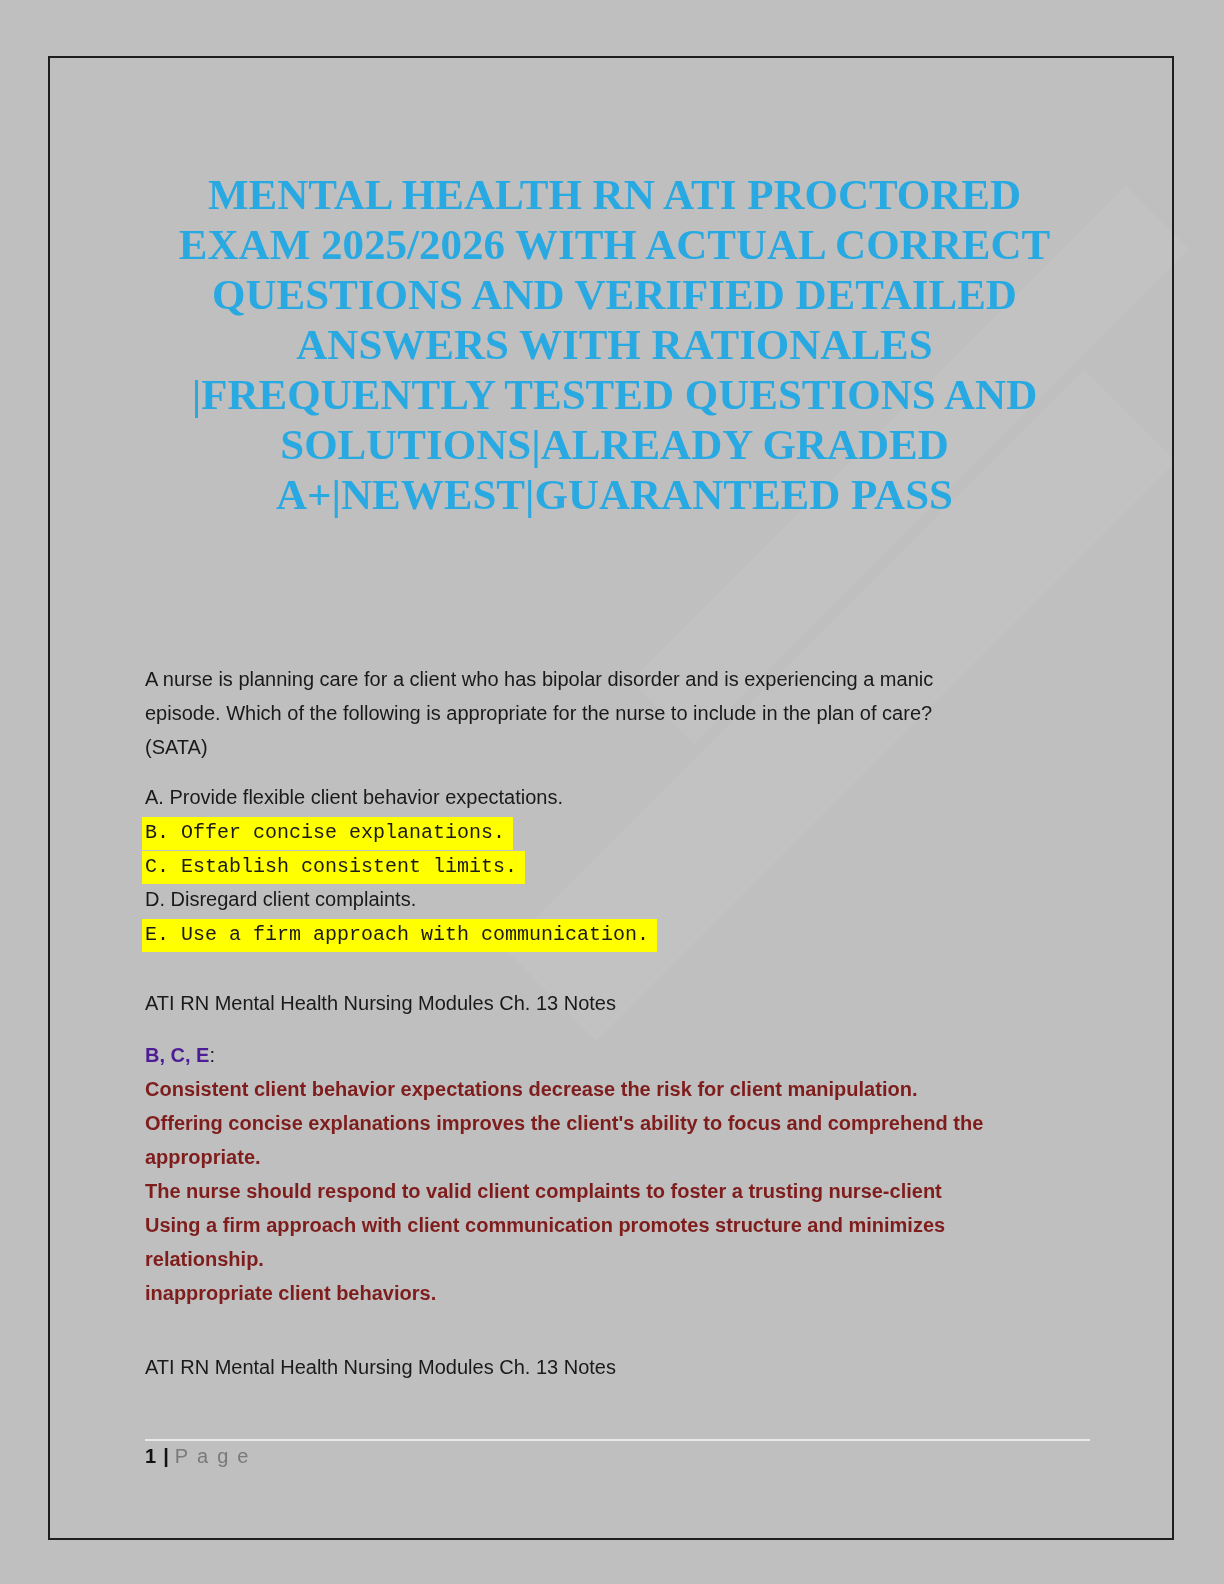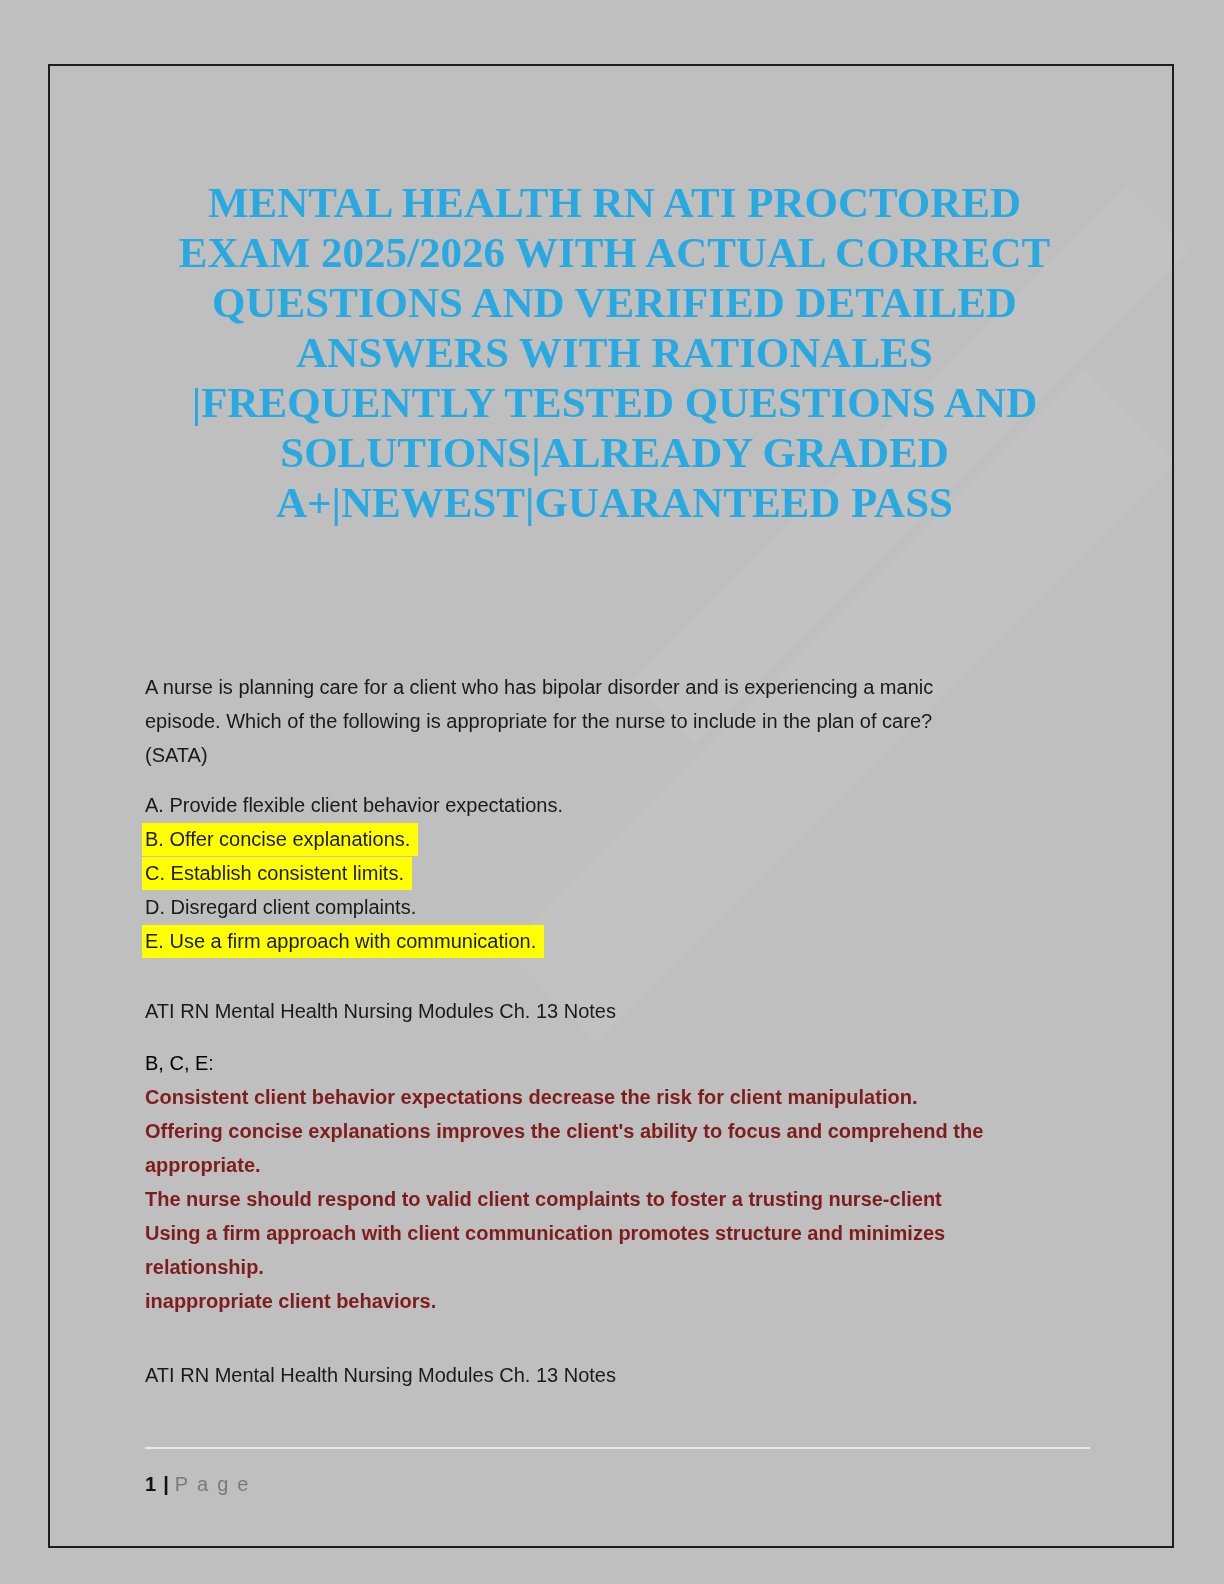--- a/index.html
+++ b/index.html
@@ -22,21 +22,21 @@
     position: absolute;
     background: rgba(255,255,255,0.05);
     pointer-events: none;
   }
   .wm-a { width: 820px; height: 130px; left: 430px; top: 640px; transform: rotate(-45deg); }
   .wm-b { width: 700px; height: 90px;  left: 560px; top: 420px; transform: rotate(-45deg); }
 
   .page {
     position: absolute;
     left: 48px;
-    top: 64px;
+    top: 56px;
     width: 1126px;
     height: 1484px;
     border: 2px solid #1e1e1e;
     box-sizing: border-box;
     overflow: hidden;
   }
   .content {
     position: relative;
     padding: 0 88px 0 95px;
     box-sizing: border-box;
@@ -65,41 +65,42 @@
   .q-line { white-space: nowrap; }
 
   .options { margin-top: 16px; }
   .opt-row { white-space: nowrap; height: 34px; }
   .opt-row .hl {
     background: #ffff00;
     display: inline-block;
     padding: 1px 8px 2px 3px;
     margin-left: -3px;
     line-height: 30px;
+    font-family: Liberation Mono, monospace;
   }
 
   .source-note-1 { margin-top: 36px; white-space: nowrap; }
 
   .answer-label { margin-top: 18px; white-space: nowrap; }
-  .answer-label .lbl { font-weight: 400; color: #000000; }
+  .answer-label .lbl { font-weight: 700; color: #4c1d95; }
 
   .rationale { font-weight: 700; color: #7f1d1d; }
   .r-line { white-space: nowrap; }
 
   .source-note-2 { margin-top: 40px; white-space: nowrap; }
 
   .footer-rule {
     margin-top: 55px;
     height: 2px;
     width: 945px;
     background: #e9e9e9;
     border: none;
   }
   .footer {
-    margin-top: 20px;
+    margin-top: 0;
     font-size: 20px;
     line-height: 30px;
     white-space: nowrap;
   }
   .footer .pg-num { font-weight: 700; color: #111; }
   .footer .pg-sep { color: #111; font-weight: 600; margin: 0 6px 0 7px; }
   .footer .pg-label { color: #7a7a7a; letter-spacing: 0.45em; }
 </style>
 </head>
 <body>

